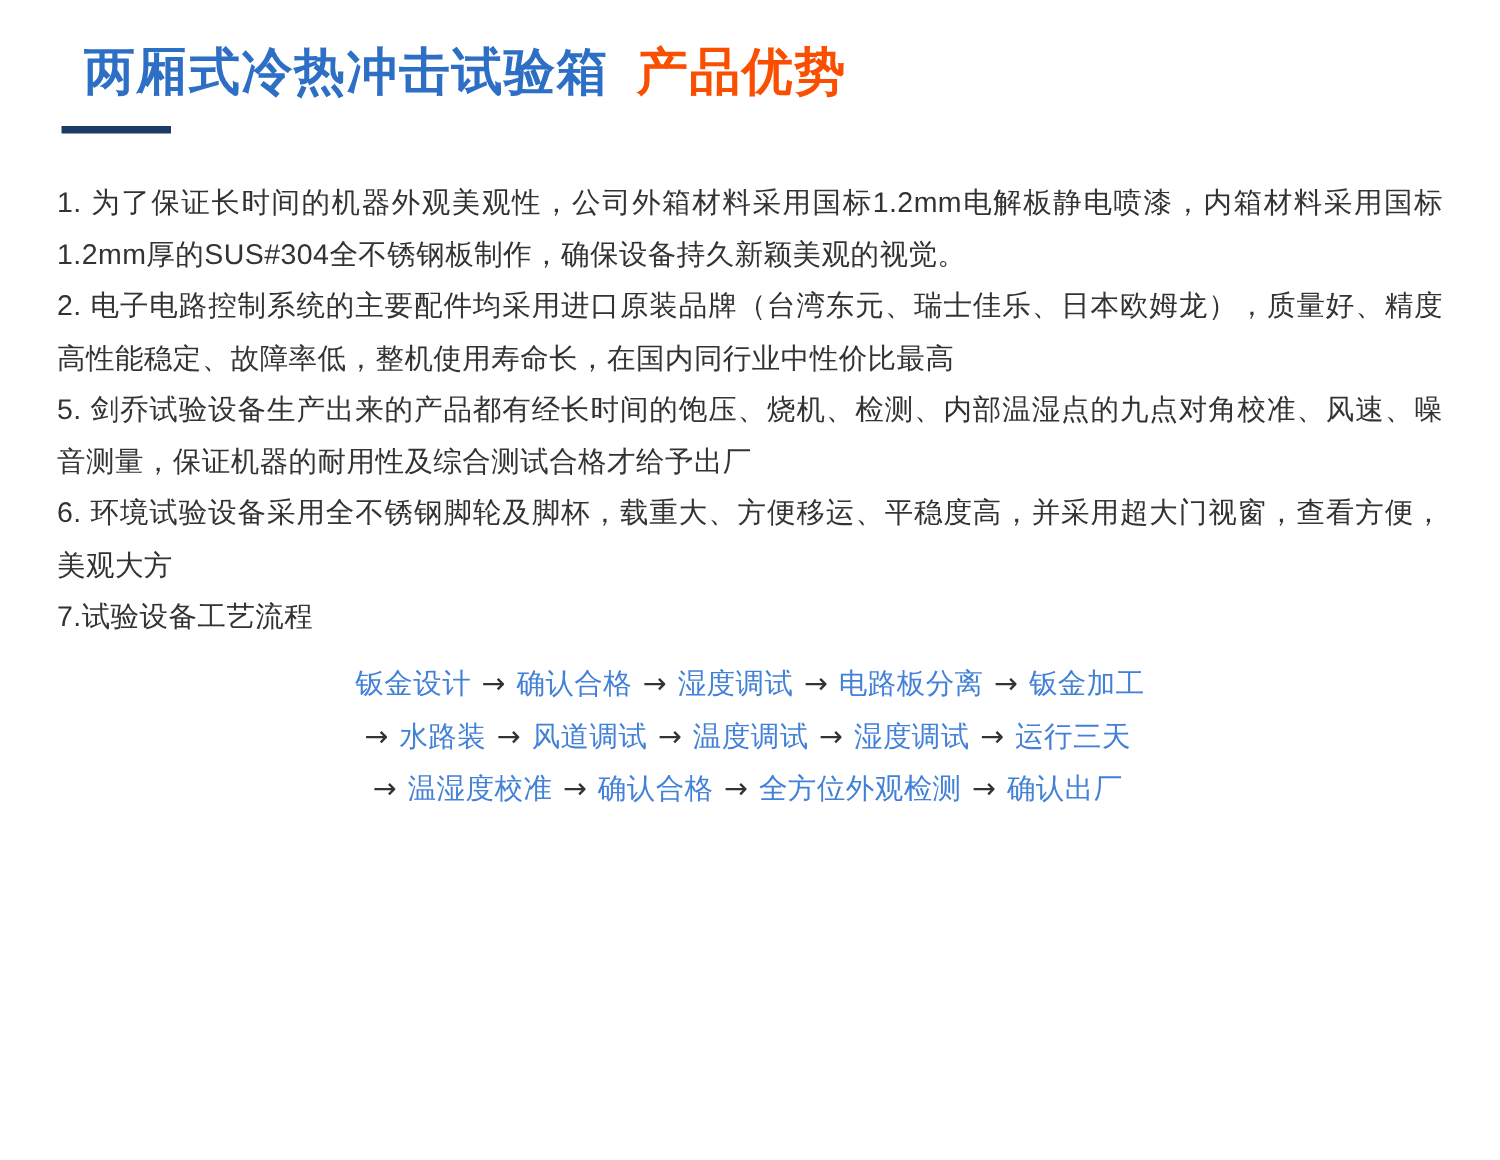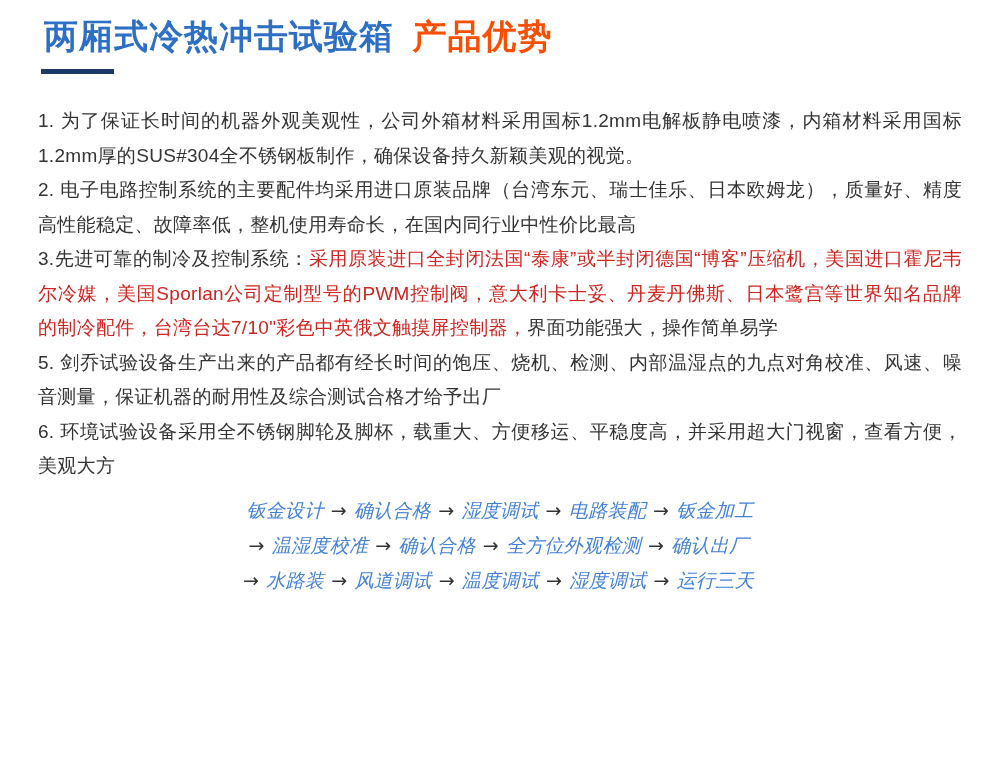--- a/index.html
+++ b/index.html
@@ -27,21 +27,21 @@
   .page {
     position: relative;
     width: 1000px;
     height: 773px;
     background: #ffffff;
   }
   .page-header {
     padding: 12px 0 0 40px;
   }
   .page-title {
-    margin: 4px;
+    margin: 16px;
     font-size: 34px;
     line-height: 40px;
     font-weight: 800;
     letter-spacing: 1px;
     white-space: nowrap;
   }
   .title-main { color: var(--title-blue); }
   .title-accent { color: var(--title-orange); margin-left: 8px; }
   .title-underline {
     width: 73px;
@@ -69,21 +69,20 @@
     text-align: center;
   }
   .flow-line {
     font-size: 19px;
     line-height: 34px;
     letter-spacing: 0.3px;
   }
   .flow-step {
     color: var(--flow-blue);
     margin: 16px 5px;
-    font-style: italic;
   }
   .flow-arrow {
     color: var(--arrow-dark);
     margin: 0 2px;
     font-family: "DejaVu Sans", sans-serif;
   }
 </style>
 </head>
 <body>
 
@@ -93,23 +92,23 @@
       <span class="title-main">两厢式冷热冲击试验箱</span>
       <span class="title-accent">产品优势</span>
     </h1>
     <div class="title-underline"></div>
   </header>
 
   <main class="content">
     <div id="paragraphs">
         <p class="para"><span class="seg">1. 为了保证长时间的机器外观美观性，公司外箱材料采用国标1.2mm电解板静电喷漆，内箱材料采用国标1.2mm厚的SUS#304全不锈钢板制作，确保设备持久新颖美观的视觉。</span></p>
         <p class="para"><span class="seg">2. 电子电路控制系统的主要配件均采用进口原装品牌（台湾东元、瑞士佳乐、日本欧姆龙），质量好、精度高性能稳定、故障率低，整机使用寿命长，在国内同行业中性价比最高</span></p>
-        <p class="para"><span class="seg">3.先进可靠的制冷及控制系统：</span><span class="seg red">采用原装进口全封闭法国“泰康”或半封闭德国“博客”压缩机，美国进口霍尼韦尔冷媒，美国Sporlan公司定制型号的PWM控制阀，意大利卡士妥、丹麦丹佛斯、日本鹭宫等世界知名品牌的制冷配件，台湾台达7/10"彩色中英俄文触摸屏控制器，</span><span class="seg">界面功能强大，操作简单易学</span></p>
         <p class="para"><span class="seg">5. 剑乔试验设备生产出来的产品都有经长时间的饱压、烧机、检测、内部温湿点的九点对角校准、风速、噪音测量，保证机器的耐用性及综合测试合格才给予出厂</span></p>
         <p class="para"><span class="seg">6. 环境试验设备采用全不锈钢脚轮及脚杯，载重大、方便移运、平稳度高，并采用超大门视窗，查看方便，美观大方</span></p>
+        <p class="para"><span class="seg">7.试验设备工艺流程</span></p>
       </div>
     <div id="flow" class="process-flow">
-        <div class="flow-line"><span class="flow-step">钣金设计</span><span class="flow-arrow">→</span><span class="flow-step">确认合格</span><span class="flow-arrow">→</span><span class="flow-step">湿度调试</span><span class="flow-arrow">→</span><span class="flow-step">电路装配</span><span class="flow-arrow">→</span><span class="flow-step">钣金加工</span></div>
+        <div class="flow-line"><span class="flow-step">钣金设计</span><span class="flow-arrow">→</span><span class="flow-step">确认合格</span><span class="flow-arrow">→</span><span class="flow-step">湿度调试</span><span class="flow-arrow">→</span><span class="flow-step">电路板分离</span><span class="flow-arrow">→</span><span class="flow-step">钣金加工</span></div>
+        <div class="flow-line"><span class="flow-arrow">→</span><span class="flow-step">水路装</span><span class="flow-arrow">→</span><span class="flow-step">风道调试</span><span class="flow-arrow">→</span><span class="flow-step">温度调试</span><span class="flow-arrow">→</span><span class="flow-step">湿度调试</span><span class="flow-arrow">→</span><span class="flow-step">运行三天</span></div>
         <div class="flow-line"><span class="flow-arrow">→</span><span class="flow-step">温湿度校准</span><span class="flow-arrow">→</span><span class="flow-step">确认合格</span><span class="flow-arrow">→</span><span class="flow-step">全方位外观检测</span><span class="flow-arrow">→</span><span class="flow-step">确认出厂</span></div>
-        <div class="flow-line"><span class="flow-arrow">→</span><span class="flow-step">水路装</span><span class="flow-arrow">→</span><span class="flow-step">风道调试</span><span class="flow-arrow">→</span><span class="flow-step">温度调试</span><span class="flow-arrow">→</span><span class="flow-step">湿度调试</span><span class="flow-arrow">→</span><span class="flow-step">运行三天</span></div>
       </div>
   </main>
 </div>
 
 </body></html>

